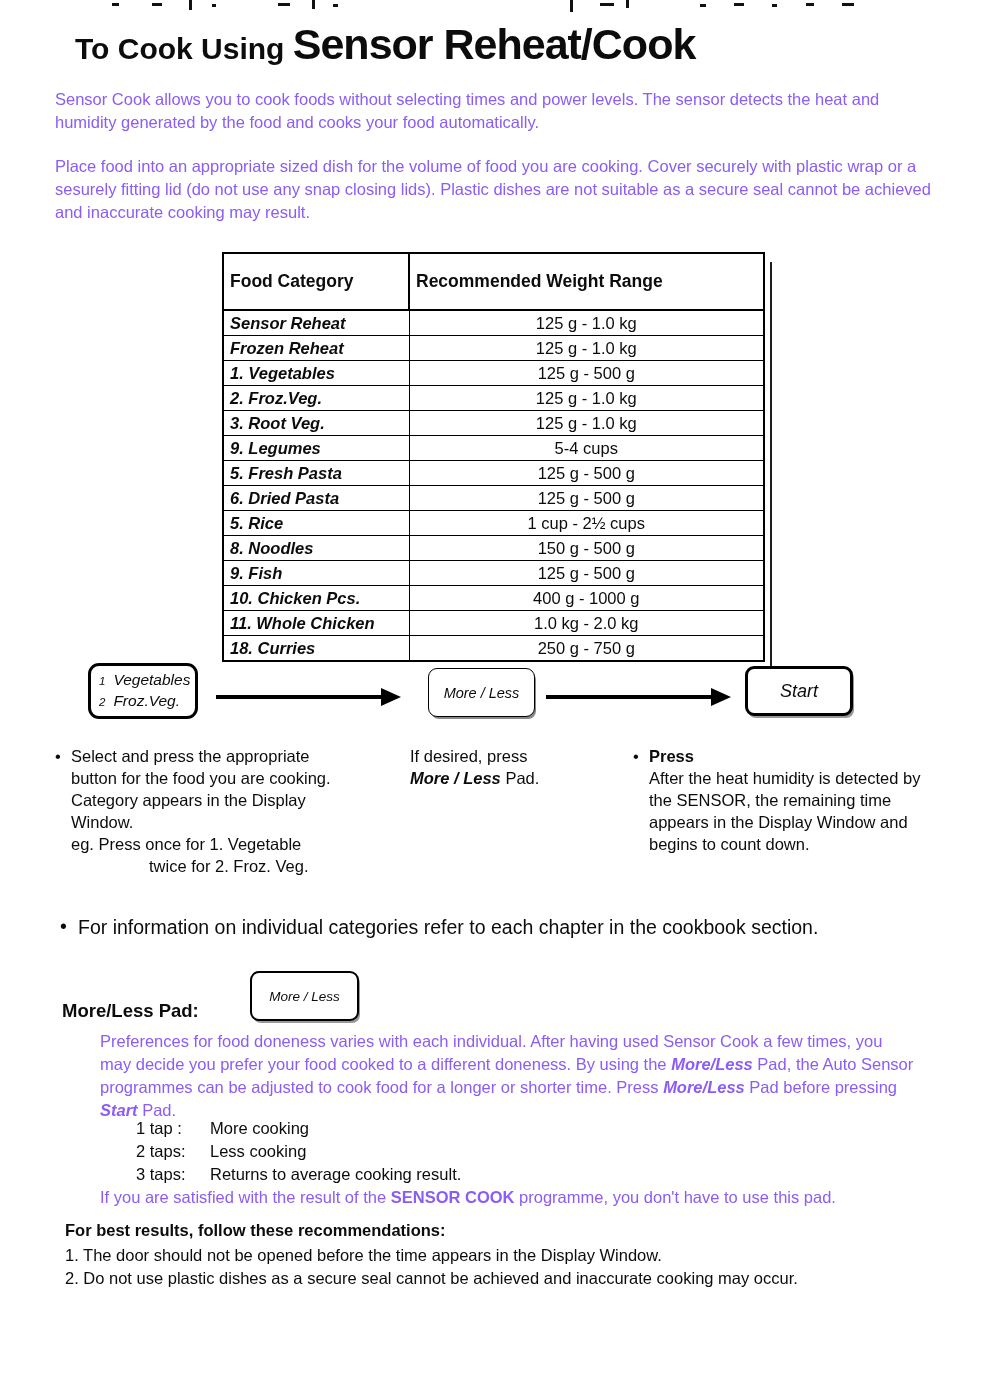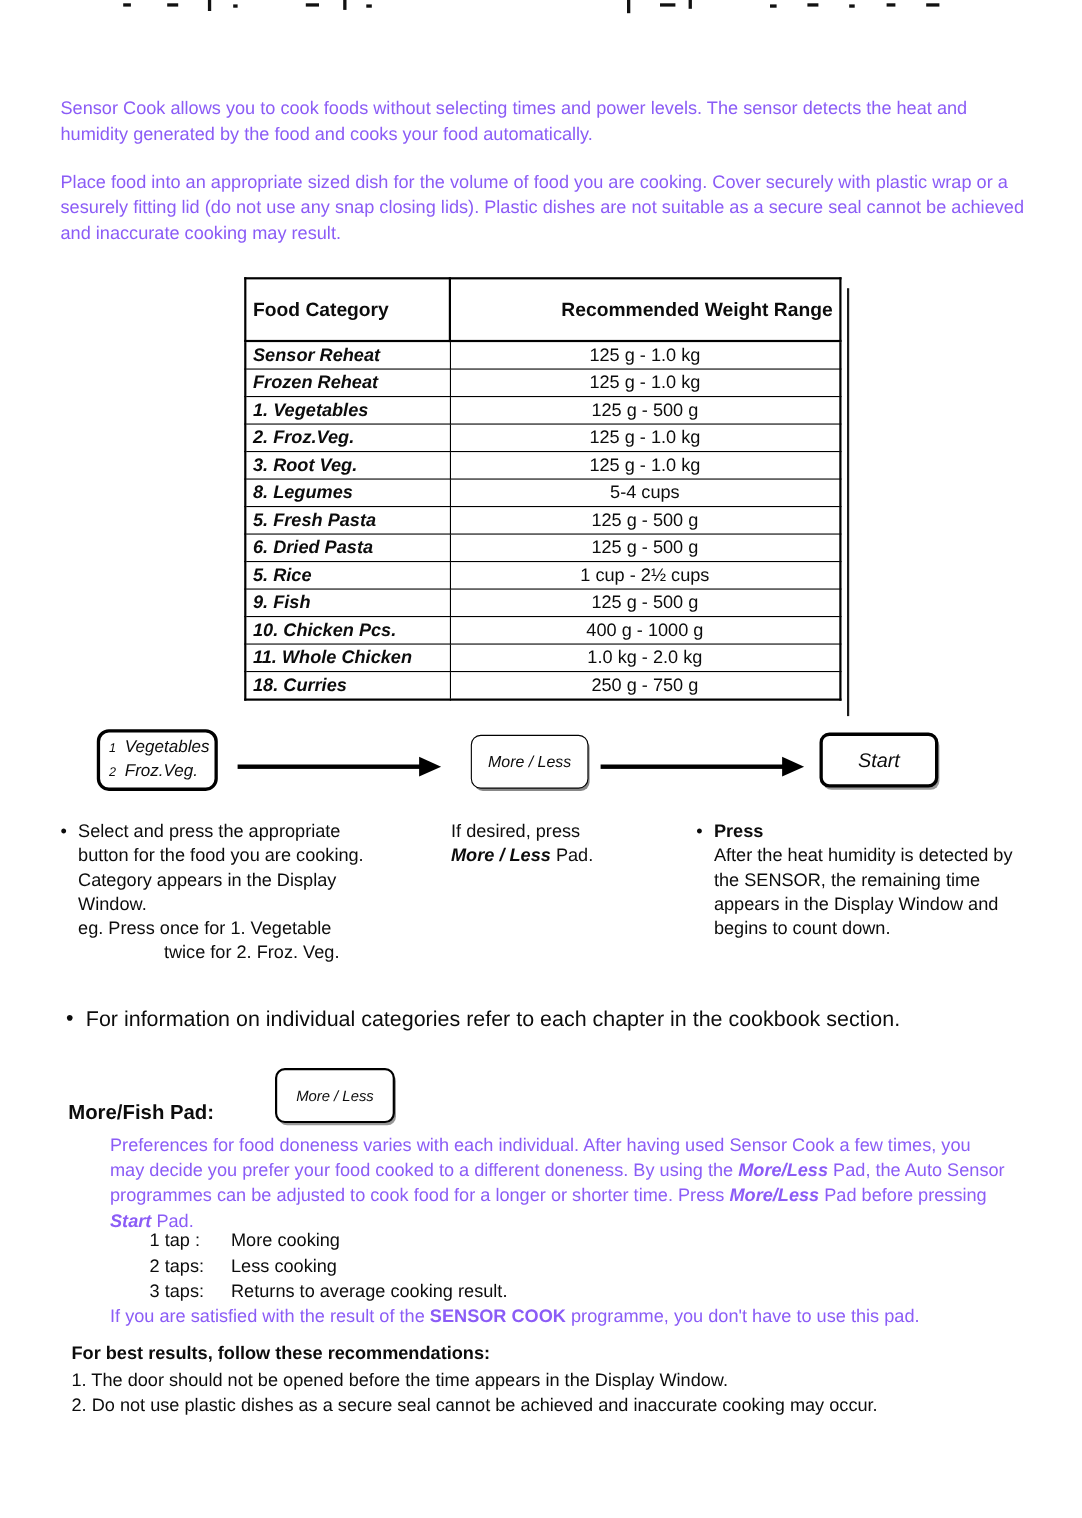--- a/index.html
+++ b/index.html
@@ -22,21 +22,21 @@
   .para{position:absolute;font-size:16.5px;line-height:23px;color:#8b5cf6;}
   .intro-1{left:55px;top:88px;width:890px;}
   .intro-2{left:55px;top:155px;width:890px;}
 
   
   .table-wrap{position:absolute;left:222px;top:252px;width:543px;}
   .table-wrap::after{content:'';position:absolute;top:10px;right:-7px;width:2px;height:101%;background:#1c1c1c;}
   table.sensor{border-collapse:collapse;width:100%;border:2.5px solid #000;}
   table.sensor th{border:2px solid #000;font-size:17.5px;font-weight:bold;padding:17px 6px;}
   table.sensor th.cat{ text-align:left;width:172px;}
-  table.sensor th.wr{ text-align:right;}
+  table.sensor th.wr{ text-align:left;}
   table.sensor td{border:1.8px solid #000;font-size:16.5px;height:24px;padding:0 6px;}
   table.sensor td.cat{font-weight:bold;font-style:italic;text-align:left;}
   table.sensor td.wr{text-align:center;margin-left:16px;}
 
   
   .pad-btn{position:absolute;background:#fff;display:flex;align-items:center;justify-content:center;box-sizing:border-box;}
   .btn-category{left:88px;top:663px;width:110px;height:56px;border:3.5px solid #000;border-radius:11px;flex-direction:column;align-items:flex-start;padding:4px 8px;}
   .btn-category .row{display:flex;align-items:baseline;font-style:italic;line-height:20px;}
   .btn-category .num{font-size:11.5px;margin-right:8px;font-style:italic;}
   .btn-category .lbl{font-size:15.5px;font-style:italic;}
@@ -103,20 +103,23 @@
     <div class="artifact" style="left:570px;top:0;width:3px;height:12px;"></div>
     <div class="artifact" style="left:600px;top:3px;width:14px;height:3px;"></div>
     <div class="artifact" style="left:626px;top:0;width:3px;height:8px;"></div>
     <div class="artifact" style="left:700px;top:4px;width:6px;height:3px;"></div>
     <div class="artifact" style="left:734px;top:3px;width:10px;height:3px;"></div>
     <div class="artifact" style="left:772px;top:4px;width:5px;height:3px;"></div>
     <div class="artifact" style="left:806px;top:3px;width:8px;height:3px;"></div>
     <div class="artifact" style="left:842px;top:3px;width:12px;height:3px;"></div>
   </div>
 
+  <div class="title">
+    <span class="t-small">To Cook Using </span><span class="t-big">Sensor Reheat/Cook</span>
+  </div>
 
   <div class="para intro-1">Sensor Cook allows you to cook foods without selecting times and power levels. The sensor detects the heat and humidity generated by the food and cooks your food automatically.</div>
   <div class="para intro-2">Place food into an appropriate sized dish for the volume of food you are cooking. Cover securely with plastic wrap or a sesurely fitting lid (do not use any snap closing lids). Plastic dishes are not suitable as a secure seal cannot be achieved and inaccurate cooking may result.</div>
 
   <div class="table-wrap">
     <table class="sensor">
       <thead>
         <tr>
           <th class="cat">Food Category</th>
           <th class="wr">Recommended Weight Range</th>
@@ -137,34 +140,38 @@
           </tr>
         <tr>
             <td class="cat">2. Froz.Veg.</td>
             <td class="wr">125 g - 1.0 kg</td>
           </tr>
         <tr>
             <td class="cat">3. Root Veg.</td>
             <td class="wr">125 g - 1.0 kg</td>
           </tr>
         <tr>
-            <td class="cat">8. Legumes</td>
+            <td class="cat">9. Legumes</td>
             <td class="wr">5-4 cups</td>
           </tr>
         <tr>
             <td class="cat">5. Fresh Pasta</td>
             <td class="wr">125 g - 500 g</td>
           </tr>
         <tr>
             <td class="cat">6. Dried Pasta</td>
             <td class="wr">125 g - 500 g</td>
           </tr>
         <tr>
             <td class="cat">5. Rice</td>
             <td class="wr">1 cup - 2½ cups</td>
+          </tr>
+        <tr>
+            <td class="cat">8. Noodles</td>
+            <td class="wr">150 g - 500 g</td>
           </tr>
         <tr>
             <td class="cat">9. Fish</td>
             <td class="wr">125 g - 500 g</td>
           </tr>
         <tr>
             <td class="cat">10. Chicken Pcs.</td>
             <td class="wr">400 g - 1000 g</td>
           </tr>
         <tr>
@@ -223,21 +230,21 @@
   </div>
 
   <div class="info-bullet">
     <span class="dot">•</span>
     <span class="txt">For information on individual categories refer to each chapter in the cookbook section.</span>
   </div>
 
   <div class="pad-btn pad-under">
     <span>More / Less</span>
   </div>
-  <div class="ml-heading">More/Fish Pad:</div>
+  <div class="ml-heading">More/Less Pad:</div>
 
   <div class="para ml-para">
     <span>Preferences for food doneness varies with each individual. After having used Sensor Cook a few times, you may decide you prefer your food cooked to a different doneness. By using the </span><span class="em">More/Less</span><span> Pad, the Auto Sensor programmes can be adjusted to cook food for a longer or shorter time. Press </span><span class="em">More/Less</span><span> Pad before pressing </span><span class="em">Start</span><span> Pad.</span>
   </div>
 
   <div class="taps">
     <div class="tap-row">
       <span class="tap-label">1 tap :</span>
       <span class="tap-desc">More cooking</span>
     </div>

